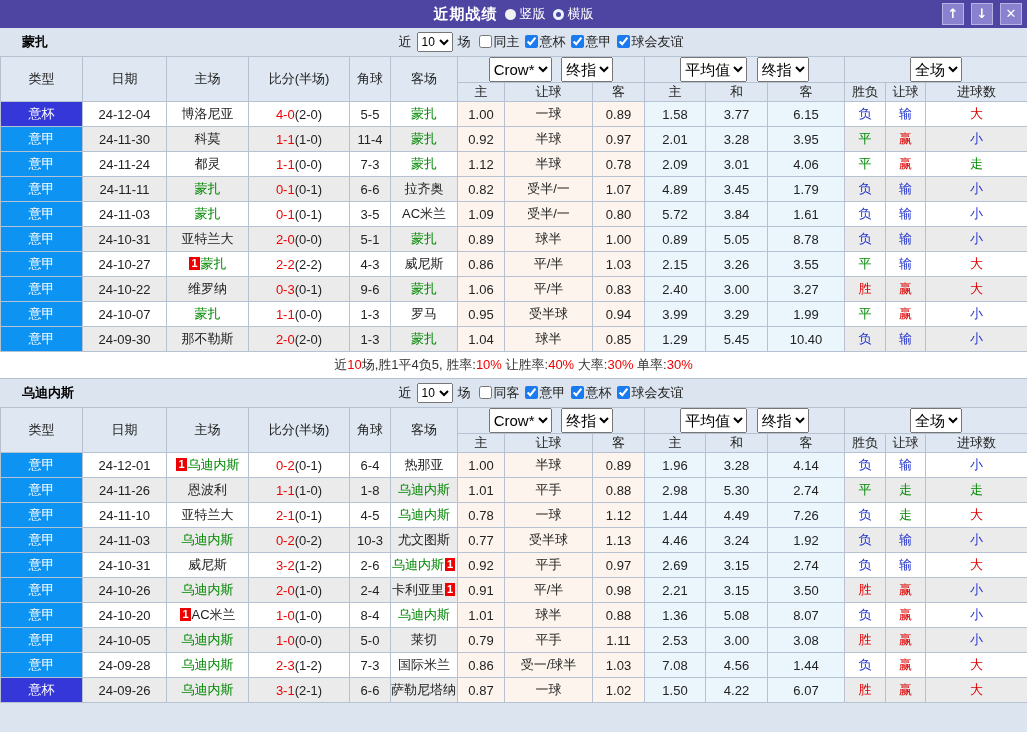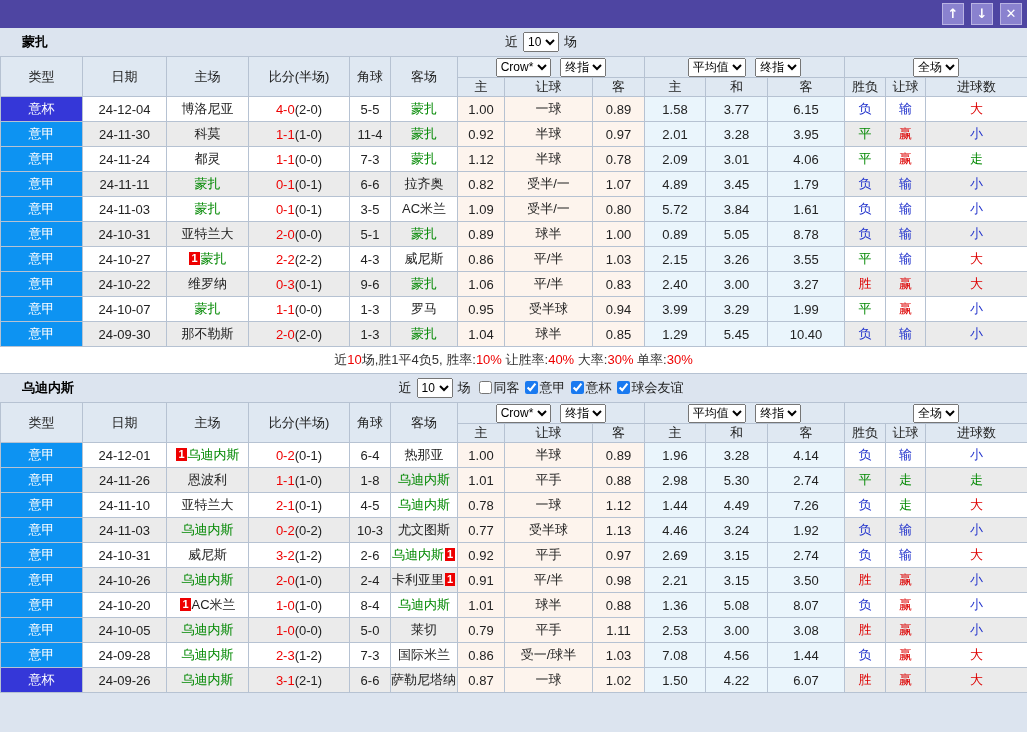--- a/index.html
+++ b/index.html
@@ -35,21 +35,21 @@
   .chk { display:inline-flex; align-items:center; cursor:pointer; }
   .chk input { width:13px; height:13px; margin:0 2px 0 5px; accent-color:#1a7af0; }
   
   table.grid { width:1027px; table-layout:fixed; border-collapse:collapse; background:#fff; }
   .grid th, .grid td {
     border:1px solid #b6c2d2; padding:0; text-align:center;
     overflow:hidden; white-space:nowrap;
   }
   .grid thead th { background:#dfe8f2; font-weight:normal; font-size:13px; color:#222; }
   .selects-row th { height:21px; }
-  .selects-row select { font-size:12px; height:19px; margin:0 3px; vertical-align:middle; }
+  .selects-row select { font-size:15px; height:25px; margin:0 3px; vertical-align:middle; }
   .labels-row th { height:19px; }
   .grid tbody td { height:25px; font-size:13px; }
   tr.odd td { background:#ebebeb; }
   tr.even td { background:#ffffff; }
   .grid td.c-hcp { background:#fdf4ed; }
   .grid td.c-avg { background:#eaf5fc;text-align:center; }
   td.c-type { color:#fff; }
   td.t-league { background:#0d93f2 !important; }
   td.t-cup   { background:#3537d8 !important; }
   .tname.team-self { color:#008800; }
@@ -69,33 +69,45 @@
     border-bottom:1px solid #b6c2d2; font-size:13px; color:#333;
   }
   .summary .red { color:#ee0000; }
 </style>
 </head>
 <body>
 
 <div class="app">
 
   <div class="titlebar">
+    <div class="title-center">
+      <span class="title-text">近期战绩</span>
+      <span class="radio-item">
+        <span class="rdot"></span>
+        <span class="radio-label">竖版</span>
+      </span>
+      <span class="radio-item">
+        <span class="rring"></span>
+        <span class="radio-label">横版</span>
+      </span>
+    </div>
     <div class="win-buttons">
       <button class="wbtn">↑</button>
       <button class="wbtn">↓</button>
       <button class="wbtn">✕</button>
     </div>
   </div>
 
   <div class="section-bar">
     <span class="team-name">蒙扎</span>
     <div class="filter">
       <span>近</span>
       <select><option>10</option></select>
       <span>场</span>
+      <span class="checks"><label class="chk"><input type="checkbox" style="">同主</label><label class="chk"><input type="checkbox" checked="" style="">意杯</label><label class="chk"><input type="checkbox" checked="" style="">意甲</label><label class="chk"><input type="checkbox" checked="" style="">球会友谊</label></span>
     </div>
   </div>
 
   <table class="grid">
     <colgroup>
       <col style="width:82px">
         <col style="width:84px">
         <col style="width:82px">
         <col style="width:101px">
       <col style="width:41px">

